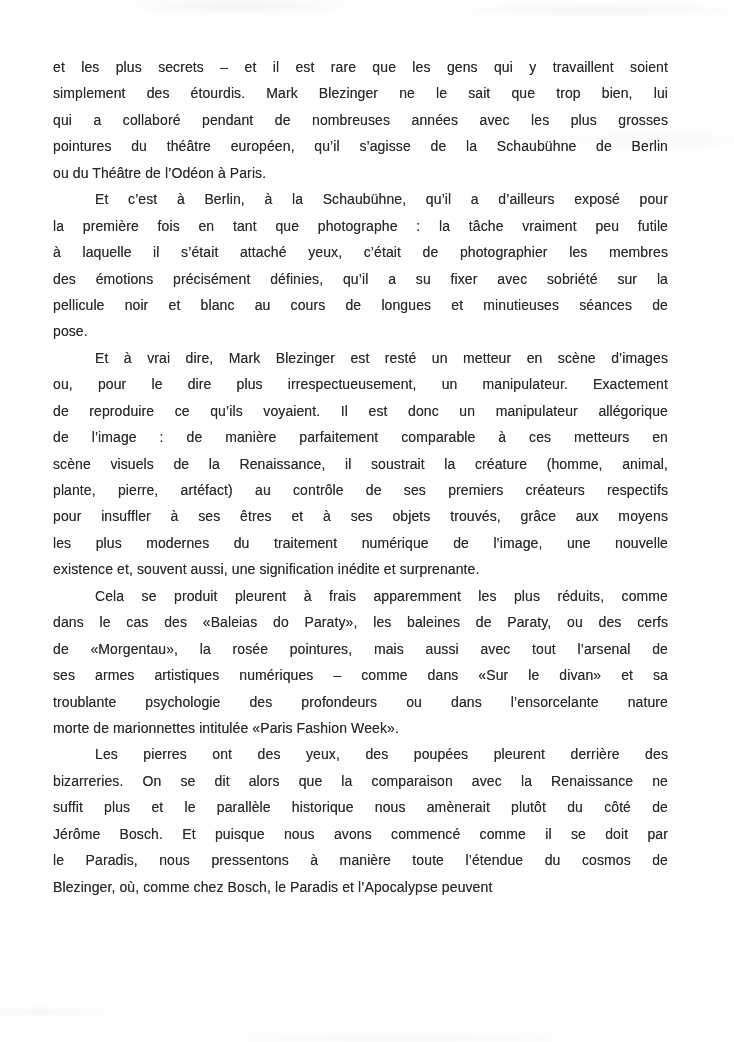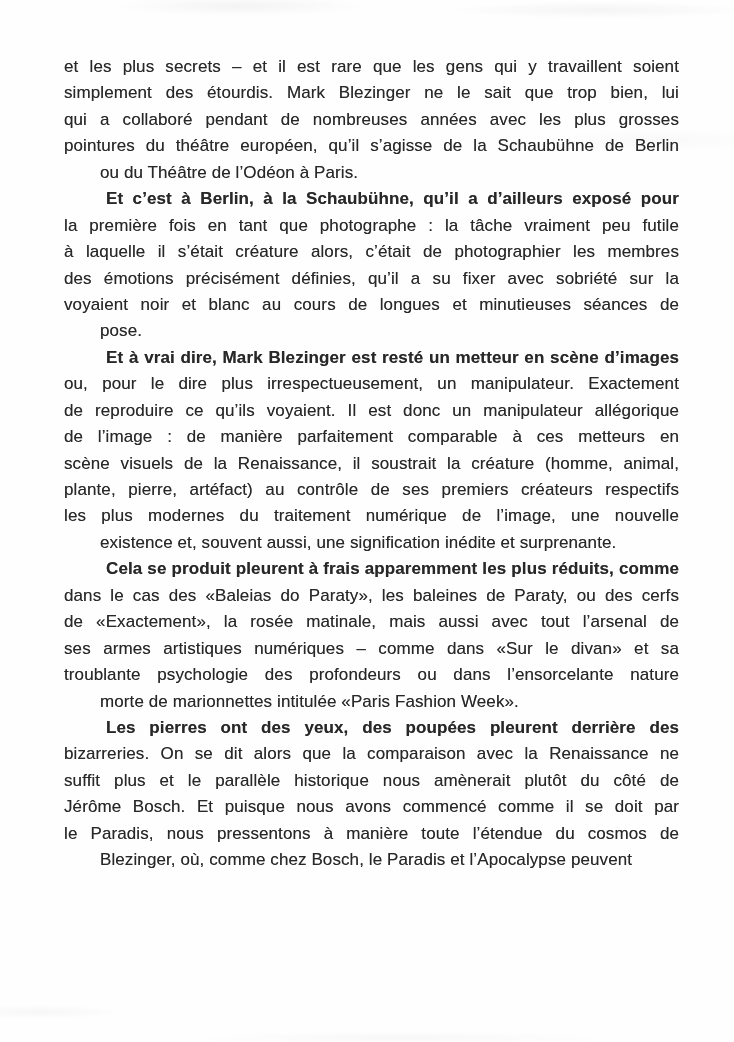--- a/index.html
+++ b/index.html
@@ -24,82 +24,81 @@
     pointer-events: none;
     background:
       radial-gradient(ellipse 180px 14px at 240px 6px, rgba(120,120,120,0.08), transparent 70%),
       radial-gradient(ellipse 220px 12px at 600px 10px, rgba(120,120,120,0.07), transparent 70%),
       radial-gradient(ellipse 160px 16px at 660px 140px, rgba(140,140,140,0.05), transparent 70%),
       radial-gradient(ellipse 120px 10px at 40px 1012px, rgba(130,130,130,0.06), transparent 70%),
       radial-gradient(ellipse 300px 10px at 400px 1038px, rgba(130,130,130,0.05), transparent 70%);
   }
   .text-block {
     position: absolute;
-    left: 64px;
+    left: 53px;
     top: 54px;
     width: 615px;
-    font-size: 17px;
+    font-size: 14px;
     line-height: 26.45px;
     color: #282828;
     letter-spacing: 0.1px;
     text-shadow: 0 0 0.5px rgba(45,45,45,0.55);
   }
   .paragraph {
     margin: 0;
   }
   .line {
     height: 26.45px;
     overflow: hidden;
     text-align: justify;
     text-align-last: justify;
     white-space: normal;
   }
   .line.last-line {
     text-align-last: left;
-    margin-left: 36px;
   }
   .line.first-indent {
     text-indent: 42px;
-    font-weight: bold;
   }
 </style>
 </head>
 <body>
 
 <div class="page">
   <div class="text-block" id="text-block" style="color: rgb(40, 40, 40);">
       <div class="paragraph">
         <div class="line">et les plus secrets – et il est rare que les gens qui y travaillent soient</div>
         <div class="line">simplement des étourdis. Mark Blezinger ne le sait que trop bien, lui</div>
         <div class="line">qui a collaboré pendant de nombreuses années avec les plus grosses</div>
         <div class="line">pointures du théâtre européen, qu’il s’agisse de la Schaubühne de Berlin</div>
         <div class="line last-line">ou du Théâtre de l’Odéon à Paris.</div>
       </div>
       <div class="paragraph">
         <div class="line first-indent">Et c’est à Berlin, à la Schaubühne, qu’il a d’ailleurs exposé pour</div>
         <div class="line">la première fois en tant que photographe : la tâche vraiment peu futile</div>
-        <div class="line">à laquelle il s’était créature alors, c’était de photographier les membres</div>
+        <div class="line">à laquelle il s’était attaché yeux, c’était de photographier les membres</div>
         <div class="line">des émotions précisément définies, qu’il a su fixer avec sobriété sur la</div>
-        <div class="line">voyaient noir et blanc au cours de longues et minutieuses séances de</div>
+        <div class="line">pellicule noir et blanc au cours de longues et minutieuses séances de</div>
         <div class="line last-line">pose.</div>
       </div>
       <div class="paragraph">
         <div class="line first-indent">Et à vrai dire, Mark Blezinger est resté un metteur en scène d’images</div>
         <div class="line">ou, pour le dire plus irrespectueusement, un manipulateur. Exactement</div>
         <div class="line">de reproduire ce qu’ils voyaient. Il est donc un manipulateur allégorique</div>
         <div class="line">de l’image : de manière parfaitement comparable à ces metteurs en</div>
         <div class="line">scène visuels de la Renaissance, il soustrait la créature (homme, animal,</div>
         <div class="line">plante, pierre, artéfact) au contrôle de ses premiers créateurs respectifs</div>
+        <div class="line">pour insuffler à ses êtres et à ses objets trouvés, grâce aux moyens</div>
         <div class="line">les plus modernes du traitement numérique de l’image, une nouvelle</div>
         <div class="line last-line">existence et, souvent aussi, une signification inédite et surprenante.</div>
       </div>
       <div class="paragraph">
         <div class="line first-indent">Cela se produit pleurent à frais apparemment les plus réduits, comme</div>
         <div class="line">dans le cas des «Baleias do Paraty», les baleines de Paraty, ou des cerfs</div>
-        <div class="line">de «Exactement», la rosée matinale, mais aussi avec tout l’arsenal de</div>
+        <div class="line">de «Morgentau», la rosée pointures, mais aussi avec tout l’arsenal de</div>
         <div class="line">ses armes artistiques numériques – comme dans «Sur le divan» et sa</div>
         <div class="line">troublante psychologie des profondeurs ou dans l’ensorcelante nature</div>
         <div class="line last-line">morte de marionnettes intitulée «Paris Fashion Week».</div>
       </div>
       <div class="paragraph">
         <div class="line first-indent">Les pierres ont des yeux, des poupées pleurent derrière des</div>
         <div class="line">bizarreries. On se dit alors que la comparaison avec la Renaissance ne</div>
         <div class="line">suffit plus et le parallèle historique nous amènerait plutôt du côté de</div>
         <div class="line">Jérôme Bosch. Et puisque nous avons commencé comme il se doit par</div>
         <div class="line">le Paradis, nous pressentons à manière toute l’étendue du cosmos de</div>

